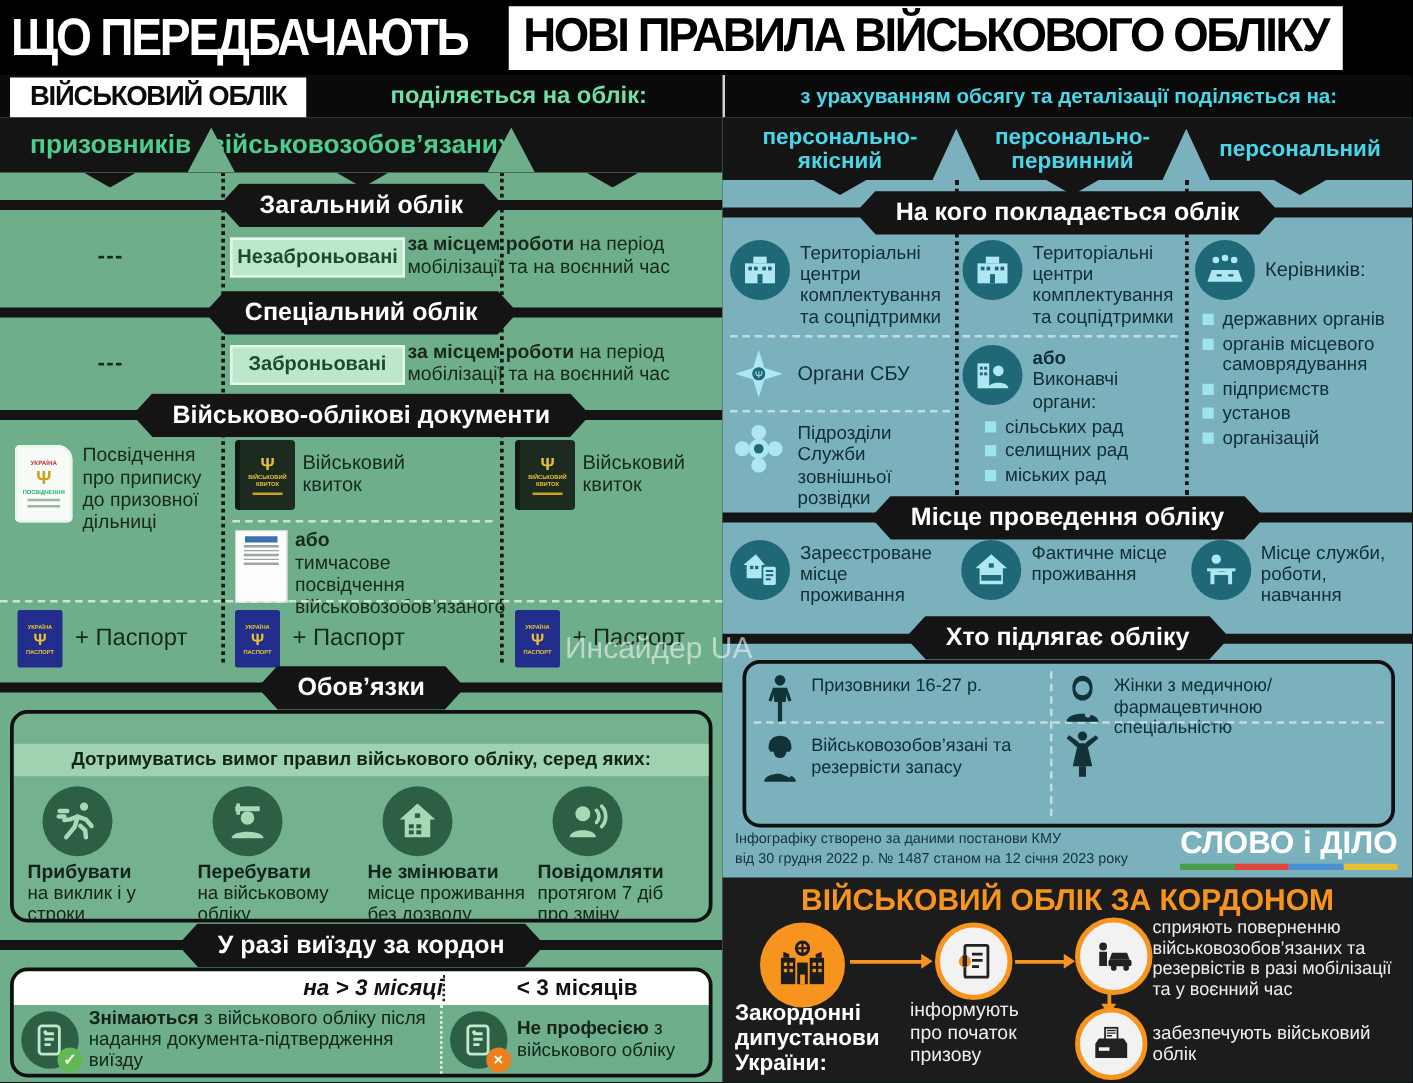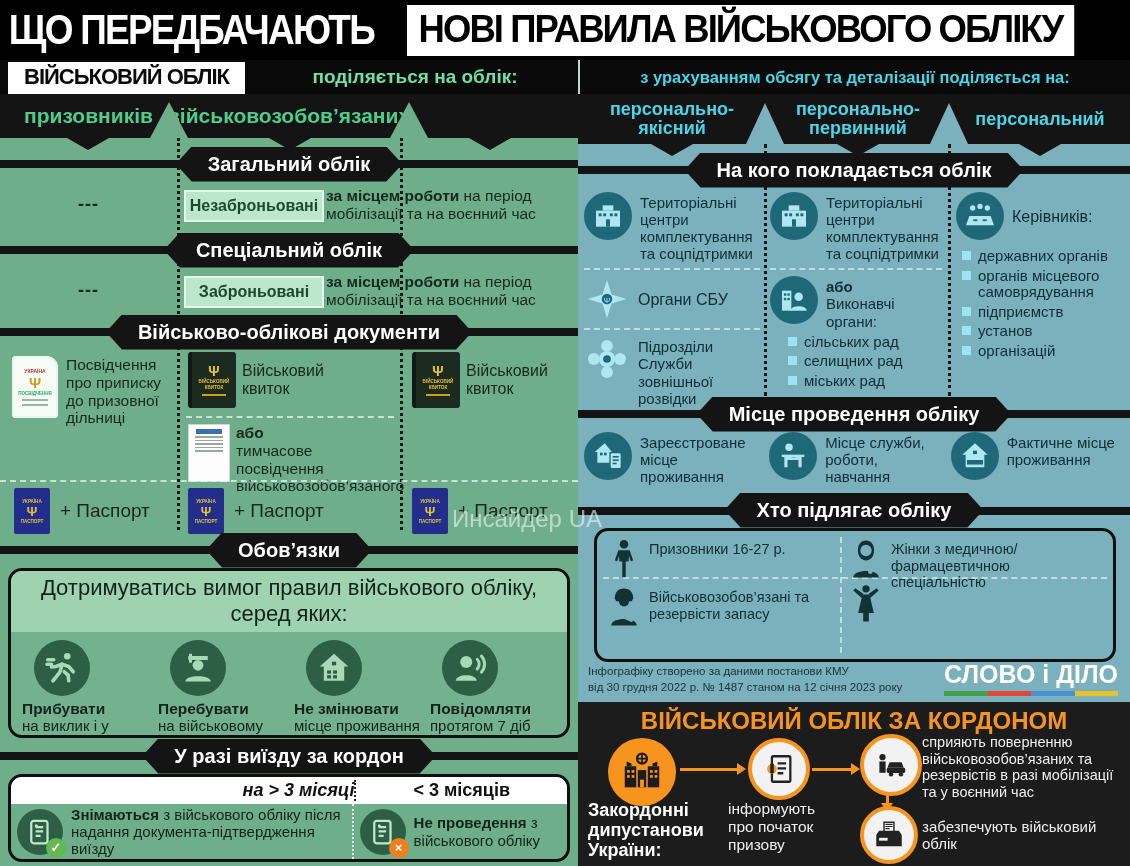--- a/index.html
+++ b/index.html
@@ -56,21 +56,21 @@
   .tempdoc{width:40px;height:52px;background:#fdfdfd;border:1px solid #cfd8d2;display:flex;flex-direction:column;align-items:center;justify-content:flex-start;padding-top:4px;gap:2px;}
   .tempdoc .td-h{width:26px;height:5px;background:#3a6fb0;}
   .tempdoc .td-l{width:28px;height:1.5px;background:#9aa8a0;}
   .pass{width:36px;height:46px;background:#232e8c;border-radius:2px;display:flex;flex-direction:column;align-items:center;justify-content:center;gap:1px;}
   .pass .p-t{color:#e3c23a;font-size:4.6px;font-weight:bold;}
   .pass .p-tr{color:#e3c23a;font-size:13px;line-height:1;font-weight:bold;}
   .pass-lbl{font-size:19px;color:#17291e;}
   
   .panel{position:absolute;border:3px solid #101010;border-radius:14px;overflow:hidden;}
   .duties{left:8px;top:474px;width:556px;height:164px;background:#74B18E;}
-  .duties-h{background:#9ED2B0;color:#102417;font-weight:normal;font-size:22px;text-align:center;padding:4px 0 5px;}
+  .duties-h{background:#9ED2B0;color:#102417;font-weight:bold;font-size:15px;text-align:center;padding:4px 0 5px;margin-top:24px;}
   .duties-b{display:flex;padding:6px 6px 0;}
   .duty{width:25%;padding:0 5px;display:flex;flex-direction:column;align-items:flex-start;}
   .duty-ico{width:56px;height:56px;border-radius:50%;background:#2D5F45;display:flex;align-items:center;justify-content:center;margin:2px 0 4px 12px;}
   .duty-ico svg{width:36px;height:36px;color:#A9D8B6;}
   .duty-txt{font-size:15px;line-height:1.12;color:#13241a;}
   .duty-txt b{font-size:15.5px;}
   
   .exitp{left:8px;top:680px;width:556px;height:82px;background:#6FAE8A;}
   .exit-h{display:flex;background:#fff;color:#101010;font-weight:bold;font-size:18px;height:27px;align-items:center;}
   .exit-h .c1{width:62%;text-align:right;border-right:2px dotted #222;font-style:italic;}
@@ -326,21 +326,21 @@
         </div>
         <div class="exit-cell c2">
           <div class="exit-ico">
             <svg viewBox="0 0 24 24" fill="none" stroke="currentColor" stroke-width="1.8">
                 <rect x="5" y="3" width="13" height="18" rx="2"></rect>
                 <path d="M8.5 8h6M8.5 11.5h6M8.5 15h4"></path>
                 <circle cx="9" cy="7" r="1.2" fill="currentColor" stroke="none"></circle>
               </svg>
             <div class="mark no">×</div>
           </div>
-          <div class="exit-txt"><b>Не проведення</b> <span>з військового обліку</span></div>
+          <div class="exit-txt"><b>Не професією</b> <span>з військового обліку</span></div>
         </div>
       </div>
     </div>
   </div>
 
   <div class="rp">
 
     <div class="strip">
       <div class="strip-cell" style="width:188px">персонально-якісний</div>
       <div class="strip-cell" style="width:184px">персонально-первинний</div>
@@ -499,41 +499,41 @@
               <rect x="14" y="10" width="7.5" height="11" rx="1"></rect>
               <g fill="#1E6877">
                 <rect x="15.5" y="12" width="4.5" height="1.2"></rect>
                 <rect x="15.5" y="14.5" width="4.5" height="1.2"></rect>
                 <rect x="15.5" y="17" width="3" height="1.2"></rect>
               </g>
             </svg>
           </div>
         <div class="r-txt">Зареєстроване місце проживання</div>
       </div>
-      <div class="r-item" style="width:182px;padding:0 4px">
-        <div class="r-ico">
-            <svg viewBox="0 0 24 24" fill="currentColor">
-              <circle cx="9" cy="5.5" r="2.8"></circle>
-              <path d="M5.5 20.5v-8.5l7 1.2 6-1.2v8.5h-2.4v-5.5h-8.2v5.5z"></path>
-              <rect x="3.5" y="11" width="17" height="1.8"></rect>
-            </svg>
-          </div>
-        <div class="r-txt">Місце служби, роботи, навчання</div>
-      </div>
       <div class="r-item" style="width:184px;padding:0 4px">
         <div class="r-ico">
             <svg viewBox="0 0 24 24" fill="currentColor">
               <path d="M12 2.5L2.5 11h2.5v9.5h14V11h2.5z"></path>
               <g fill="#1E6877">
                 <rect x="10.5" y="8" width="3" height="2.6"></rect>
                 <rect x="6" y="15" width="12" height="3.4"></rect>
               </g>
             </svg>
           </div>
         <div class="r-txt">Фактичне місце проживання</div>
+      </div>
+      <div class="r-item" style="width:182px;padding:0 4px">
+        <div class="r-ico">
+            <svg viewBox="0 0 24 24" fill="currentColor">
+              <circle cx="9" cy="5.5" r="2.8"></circle>
+              <path d="M5.5 20.5v-8.5l7 1.2 6-1.2v8.5h-2.4v-5.5h-8.2v5.5z"></path>
+              <rect x="3.5" y="11" width="17" height="1.8"></rect>
+            </svg>
+          </div>
+        <div class="r-txt">Місце служби, роботи, навчання</div>
       </div>
     </div>
 
     <div class="banner" style="top:401px;height:30px">
         <span class="badge">Хто підлягає обліку</span>
       </div>
     <div class="panel subjp">
       <div class="subj-grid">
         <div class="subj-v"></div>
         <div class="subj-h"></div>

